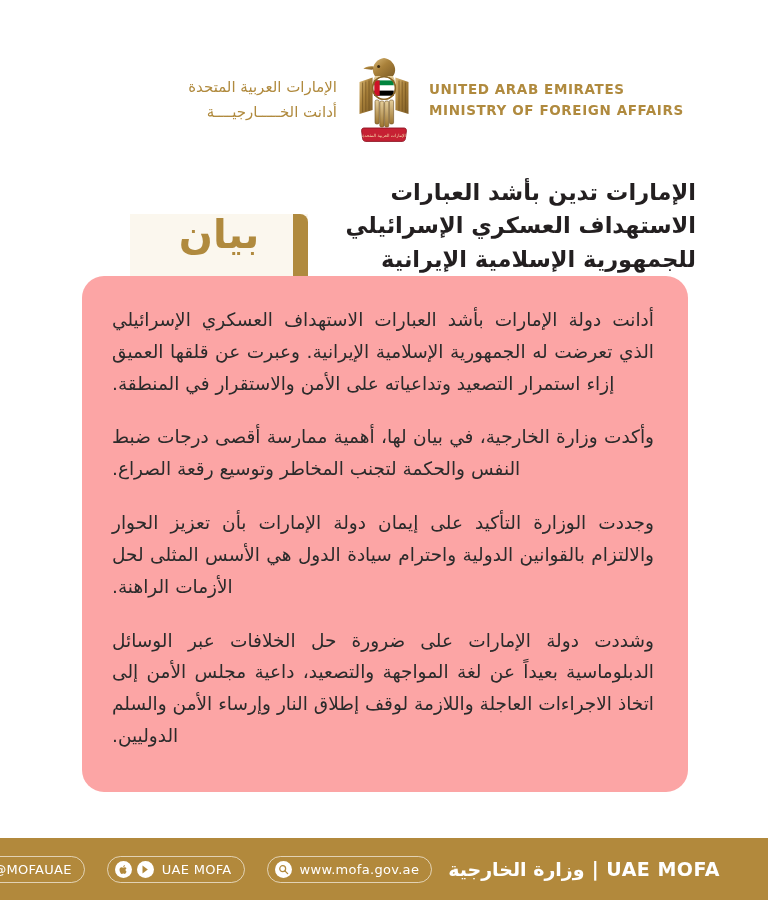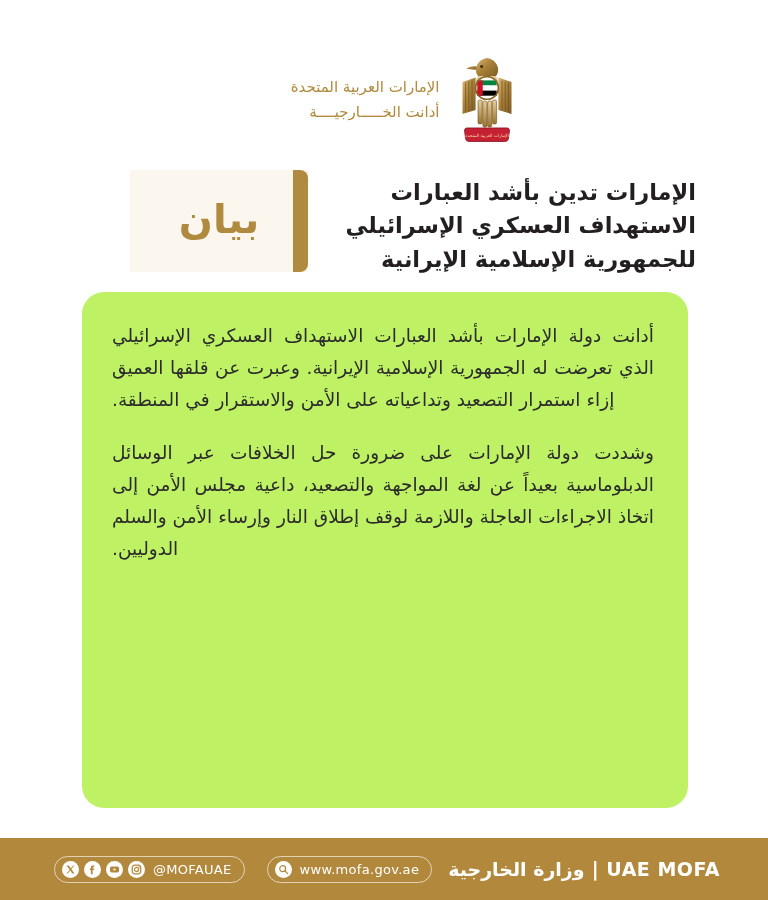--- a/index.html
+++ b/index.html
@@ -83,23 +83,23 @@
   }
 
   .badge {
     position: relative;
     flex: 0 0 auto;
     width: 178px;
     height: 102px;
     background: #fbf7ee;
     border-radius: 0;
     display: flex;
-    align-items: center;
     justify-content: center;
     margin-left: 24px;
+    margin-top: 44px;
   }
   .badge-text {
     color: #b08a3e;
     font-size: 40px;
     font-weight: bold;
     letter-spacing: 2px;
     line-height: 1;
     padding-bottom: 4px;
   }
   .badge-bar {
@@ -118,25 +118,25 @@
     color: #231f20;
     font-size: 22.5px;
     font-weight: bold;
     line-height: 1.48;
     padding-top: 6px;
   }
 
   
   .card {
     position: absolute;
-    top: 292px;
+    top: 276px;
     left: 82px;
     width: 606px;
     height: 516px;
-    background: #bef264;
+    background: #fca5a5;
     border-radius: 22px;
     padding: 28px 34px 28px 30px;
   }
 
   .para {
     text-align: justify;
     text-align-last: left;
     color: #2b2b2b;
     font-size: 18.5px;
     line-height: 1.72;
@@ -209,20 +209,24 @@
 
   .footer-spacer { flex: 1 1 auto; }
 </style>
 </head>
 <body>
 
 <div class="page">
 
   <div class="header">
 
+    <div class="header-en">
+      <div>UNITED ARAB EMIRATES</div>
+      <div>MINISTRY OF FOREIGN AFFAIRS</div>
+    </div>
 
     <div class="emblem">
       <svg width="62" height="92" viewBox="0 0 62 92" xmlns="http://www.w3.org/2000/svg">
         <defs>
           <linearGradient id="gold" x1="0" y1="0" x2="1" y2="1">
             <stop offset="0%" stop-color="#d9b978"></stop>
             <stop offset="45%" stop-color="#a9813a"></stop>
             <stop offset="100%" stop-color="#7d5c26"></stop>
           </linearGradient>
           <linearGradient id="goldL" x1="0" y1="0" x2="0" y2="1">
@@ -280,37 +284,53 @@
   <div class="title-row">
     <div class="headline">الإمارات تدين بأشد العبارات الاستهداف العسكري الإسرائيلي للجمهورية الإسلامية الإيرانية</div>
     <div class="badge">
       <span class="badge-text">بيان</span>
       <span class="badge-bar"></span>
     </div>
   </div>
 
   <div class="card">
     <p class="para">أدانت دولة الإمارات بأشد العبارات الاستهداف العسكري الإسرائيلي الذي تعرضت له الجمهورية الإسلامية الإيرانية. وعبرت عن قلقها العميق إزاء استمرار التصعيد وتداعياته على الأمن والاستقرار في المنطقة.</p>
+    <p class="para">وأكدت وزارة الخارجية، في بيان لها، أهمية ممارسة أقصى درجات ضبط النفس والحكمة لتجنب المخاطر وتوسيع رقعة الصراع.</p>
+    <p class="para">وجددت الوزارة التأكيد على إيمان دولة الإمارات بأن تعزيز الحوار والالتزام بالقوانين الدولية واحترام سيادة الدول هي الأسس المثلى لحل الأزمات الراهنة.</p>
     <p class="para">وشددت دولة الإمارات على ضرورة حل الخلافات عبر الوسائل الدبلوماسية بعيداً عن لغة المواجهة والتصعيد، داعية مجلس الأمن إلى اتخاذ الاجراءات العاجلة واللازمة لوقف إطلاق النار وإرساء الأمن والسلم الدوليين.</p>
   </div>
 
   <div class="footer">
 
     <div class="footer-brand">UAE MOFA | وزارة الخارجية</div>
 
     <div class="pill pill-site">
       <span class="ico">
         <svg width="11" height="11" viewBox="0 0 16 16">
           <circle cx="6.8" cy="6.8" r="4.3" fill="none" stroke="#b2893c" stroke-width="1.8"></circle>
           <line x1="10" y1="10" x2="14" y2="14" stroke="#b2893c" stroke-width="2" stroke-linecap="round"></line>
         </svg>
       </span>
       <span class="pill-label">www.mofa.gov.ae</span>
     </div>
 
+    <div class="pill pill-app">
+      <span class="ico">
+        <svg width="11" height="11" viewBox="0 0 16 16">
+          <path d="M11 8.6c0-1.7 1.3-2.5 1.4-2.6-0.8-1.1-2-1.3-2.4-1.3-1-0.1-2 0.6-2.5 0.6s-1.3-0.6-2.1-0.6c-1.1 0-2.1 0.6-2.7 1.6-1.1 2-0.3 4.9 0.8 6.5 0.5 0.8 1.2 1.7 2 1.6 0.8 0 1.1-0.5 2.1-0.5s1.2 0.5 2.1 0.5c0.9 0 1.4-0.8 1.9-1.6 0.6-0.9 0.9-1.8 0.9-1.8S11 10.5 11 8.6z" fill="#b2893c"></path>
+          <path d="M9.4 3.6c0.4-0.5 0.7-1.3 0.6-2-0.6 0-1.4 0.4-1.8 1-0.4 0.5-0.7 1.3-0.6 2C8.3 4.6 9 4.2 9.4 3.6z" fill="#b2893c"></path>
+        </svg>
+      </span>
+      <span class="ico">
+        <svg width="11" height="11" viewBox="0 0 16 16">
+          <path d="M3.6 2.2 L11.4 8 L3.6 13.8 Z" fill="#b2893c"></path>
+        </svg>
+      </span>
+      <span class="pill-label">UAE MOFA</span>
+    </div>
 
     <div class="pill pill-social">
       <span class="ico">
         <svg width="11" height="11" viewBox="0 0 16 16">
           <path d="M2.4 2.2h3.1l3 4.1 3.4-4.1h1.6l-4.3 5.1 4.6 6.4h-3.1l-3.2-4.4-3.6 4.4H2.2l4.6-5.5L2.4 2.2z" fill="#b2893c"></path>
         </svg>
       </span>
       <span class="ico">
         <svg width="11" height="11" viewBox="0 0 16 16">
           <path d="M10.2 8.6h-2v6.2H5.6V8.6H4.2V6.4h1.4V5.1c0-1.6 0.9-2.9 2.9-2.9h2.1v2.2H9.3c-0.5 0-0.9 0.3-0.9 0.9v1.1h2.2L10.2 8.6z" fill="#b2893c"></path>

